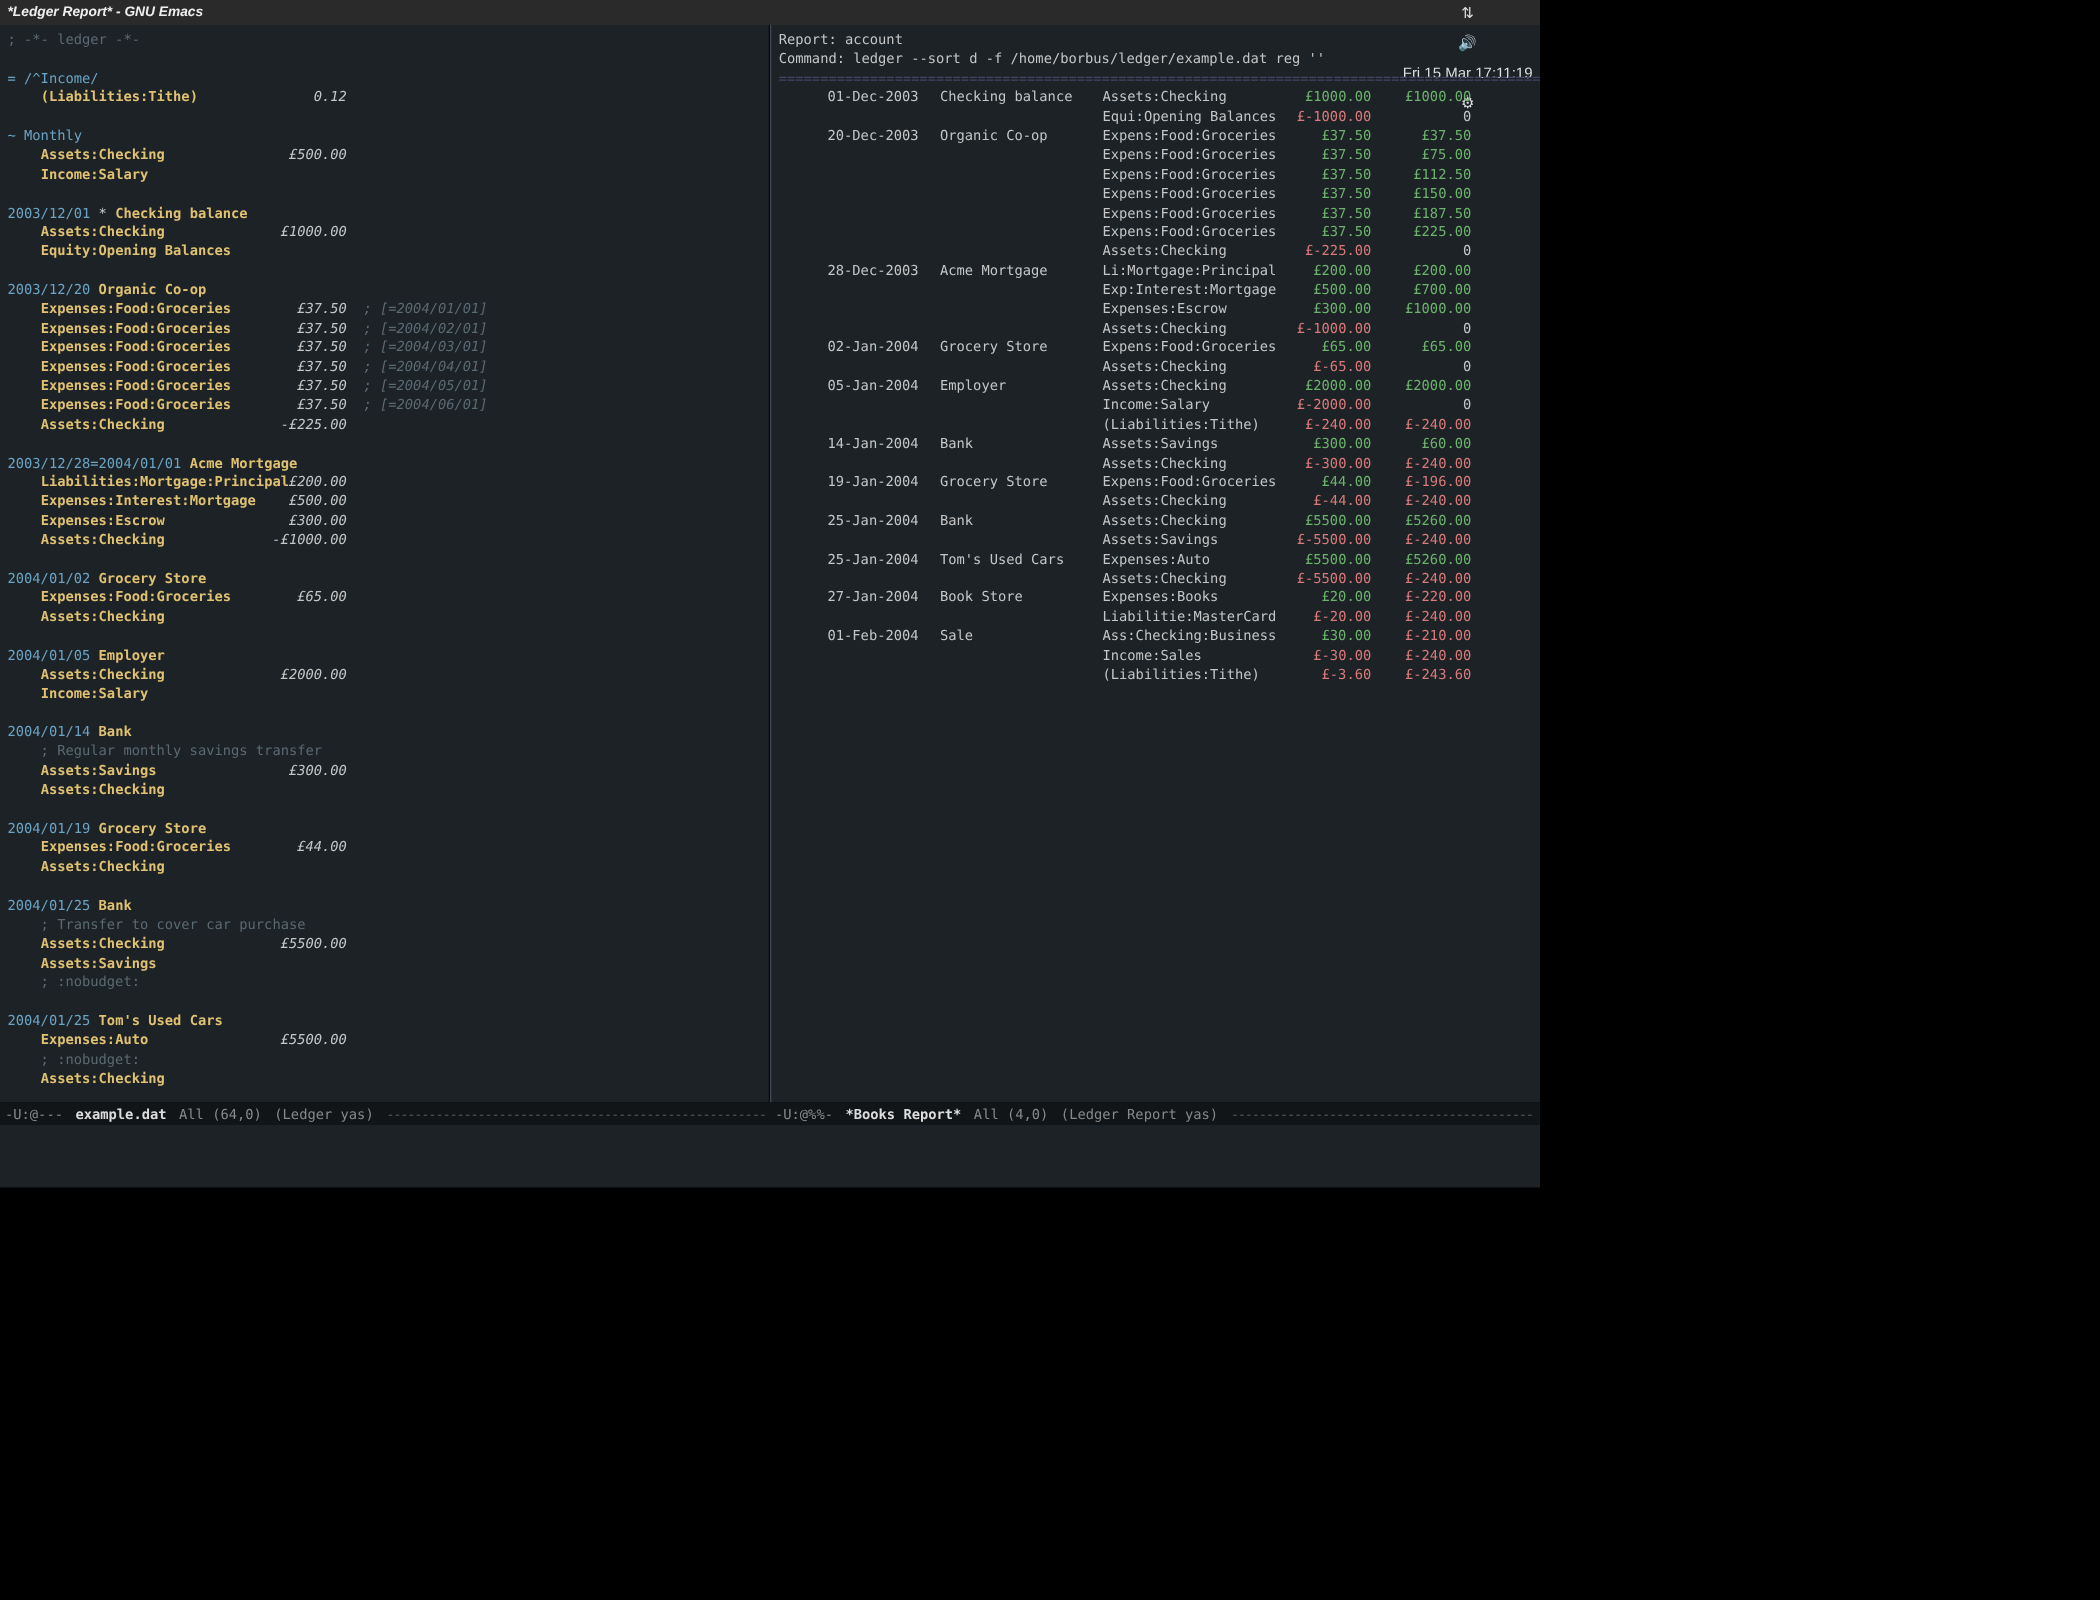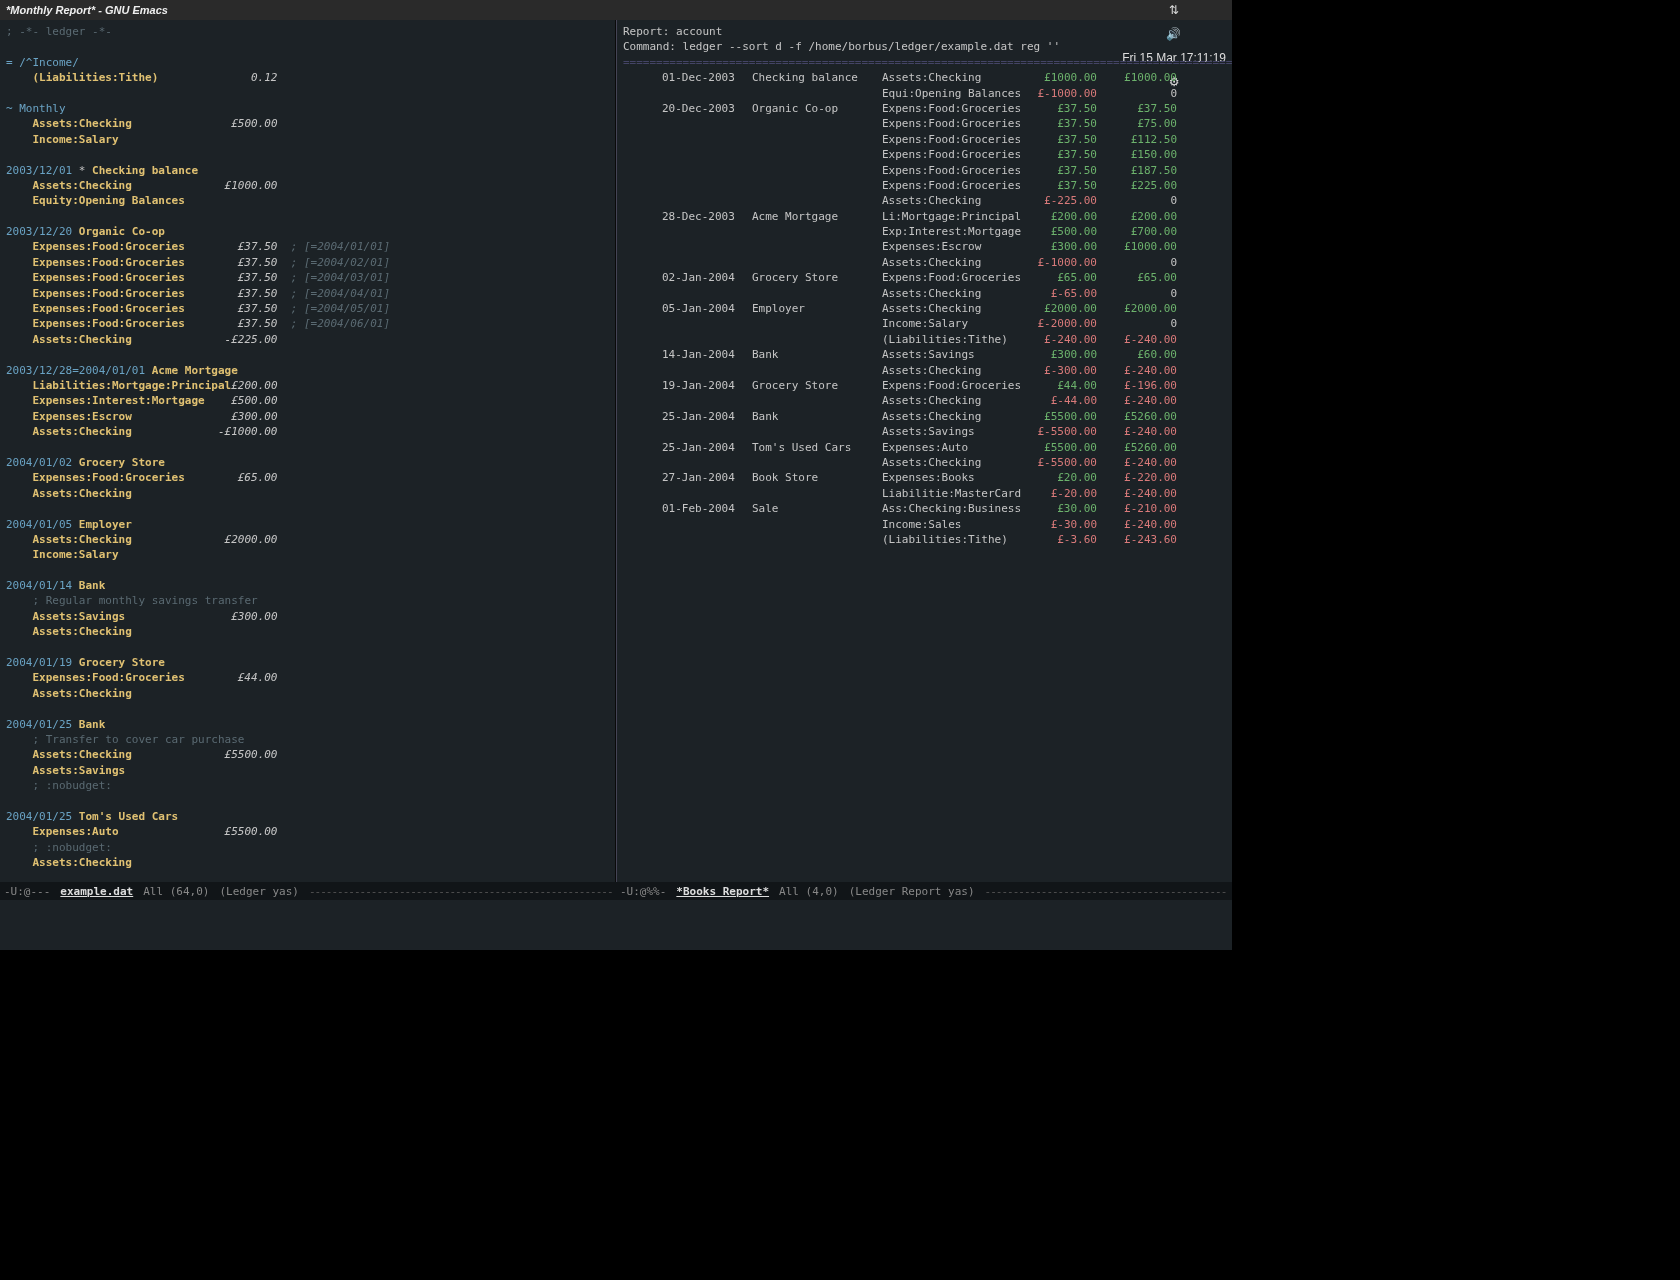--- a/index.html
+++ b/index.html
@@ -76,38 +76,38 @@
   }
   .modeline .ml {
     flex: 1;
     padding: 0 4px;
     white-space: nowrap;
     overflow: hidden;
     display: flex;
     align-items: center;
     gap: 10px;
   }
-  .ml .buf { color: #ddd; font-weight: bold; text-decoration: underline; }
+  .ml .buf { color: #ddd; font-weight: bold; }
   .ml .dashes {
     flex: 1;
     overflow: hidden;
     color: #555;
     letter-spacing: -1px;
   }
   .minibuffer {
     height: 50px;
     background: #1c2226;
   }
   .refresh-icon { color: #6aa3c4; font-weight: bold; }
 </style>
 </head>
 <body>
 
 <div class="titlebar">
-  <div class="titlebar-left">*Monthly Report* - GNU Emacs</div>
+  <div class="titlebar-left">*Ledger Report* - GNU Emacs</div>
   <div class="titlebar-right">
     <span class="tray-icon">☁ 7 °C</span>
     <span class="tray-icon refresh-icon">⟳</span>
     <span class="tray-icon">✉</span>
     <span class="tray-icon">⇅</span>
     <span class="tray-icon">🔊</span>
     <span class="tray-icon">Fri 15 Mar 17:11:19</span>
     <span class="tray-icon">⚙</span>
   </div>
 </div>

